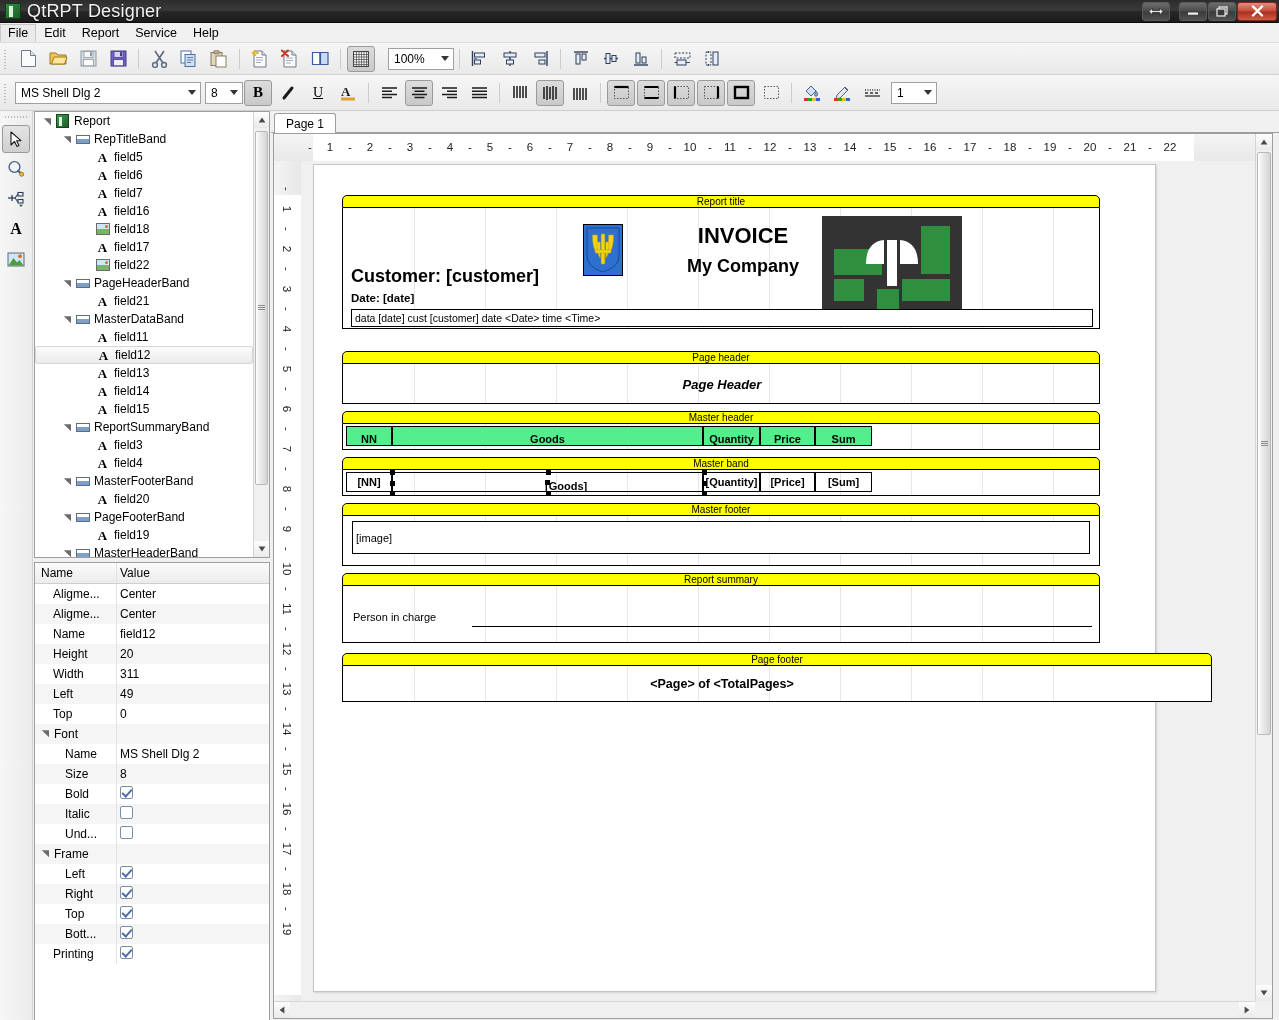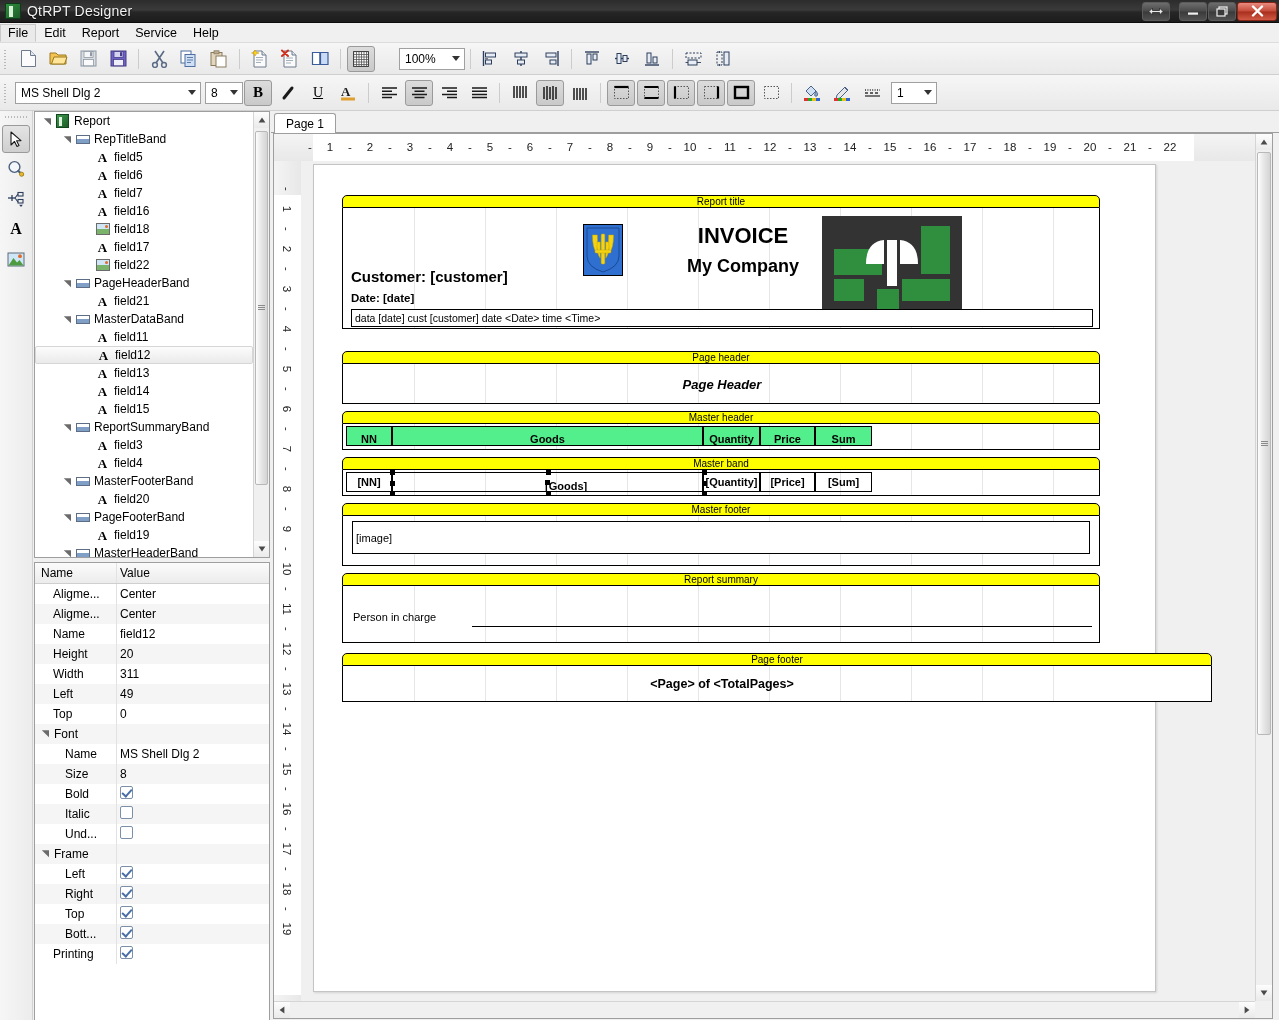--- a/index.html
+++ b/index.html
@@ -28,21 +28,21 @@
     width: 16px; height: 16px; margin-left: 5px; margin-right: 6px;
     background: linear-gradient(135deg,#2f8f3f,#1d5c28);
     border: 1px solid #0f3a18;
     position: relative; flex: none;
   }
   .app-icon::after {
     content: ""; position: absolute; left: 3px; top: 2px; width: 4px; height: 11px;
     background: #d8f0d8;
   }
   .title-text {
-    color: #f2f2f2; font-size: 14px; letter-spacing: .2px;
+    color: #f2f2f2; font-size: 18px; letter-spacing: .2px;
     text-shadow: 0 1px 1px rgba(0,0,0,.8);
     flex: 1 1 auto;
   }
   .win-btns { display: flex; align-items: center; height: 23px; margin-right: 2px; }
   .wbtn {
     width: 28px; height: 19px; margin-left: 1px;
     border: 1px solid #5b5b5b; border-radius: 3px;
     background: linear-gradient(to bottom,#6d6d6d,#4a4a4a 48%,#3a3a3a 52%,#505050);
     display: flex; align-items: center; justify-content: center;
     color: #efefef; font-size: 11px; line-height: 1;
@@ -103,21 +103,21 @@
   .combo {
     height: 22px; border: 1px solid #a0a0a0; background: #fff;
     display: flex; align-items: center; font-size: 12px;
     padding-left: 5px; position: relative; flex: none;
   }
   .combo .cval { flex: 1 1 auto; white-space: nowrap; overflow: hidden; }
   .combo .carrow {
     width: 17px; height: 20px; display: flex; align-items: center; justify-content: center;
     flex: none;
   }
-  .zoomcombo { width: 66px; margin-left: 23px; }
+  .zoomcombo { width: 66px; margin-left: 12px; }
   .fontcombo { width: 186px; margin-left: 2px; }
   .sizecombo { width: 38px; margin-left: 4px; }
   .numcombo { width: 46px; margin-left: 4px; }
   .arrow-dn {
     width: 0; height: 0; border-left: 4px solid transparent;
     border-right: 4px solid transparent; border-top: 5px solid #333;
   }
 
   
   .vtoolbar {
@@ -1236,21 +1236,21 @@
                   </g>
                   <path d="M62 24 h16 v46 h-16 z" fill="#ffffff"></path>
                   <path d="M62 24 q-18 2 -18 24 h18 z" fill="#ffffff"></path>
                   <path d="M78 24 q18 2 18 24 h-18 z" fill="#ffffff"></path>
                   <rect x="62" y="24" width="3" height="46" fill="#333333"></rect>
                   <rect x="75" y="24" width="3" height="46" fill="#333333"></rect>
                 </svg>
               </div>
 
               <div class="fld l" style="left:5px; top:56px; width:240px; height:24px;">
-                <span style="font-size:15px; font-weight:bold;">Customer: [customer]</span>
+                <span style="font-size:18px; font-weight:bold;">Customer: [customer]</span>
               </div>
               <div class="fld l" style="left:5px; top:80px; width:180px; height:20px;">
                 <span style="font-size:11.5px; font-weight:bold;">Date: [date]</span>
               </div>
 
               <div class="fld l boxed" style="left:8px; top:101px; width:742px; height:18px; background:#fff;">
                 <span style="font-size:10.5px;">data [date] cust [customer] date &lt;Date&gt; time &lt;Time&gt;</span>
               </div>
             </div>
           </div>

